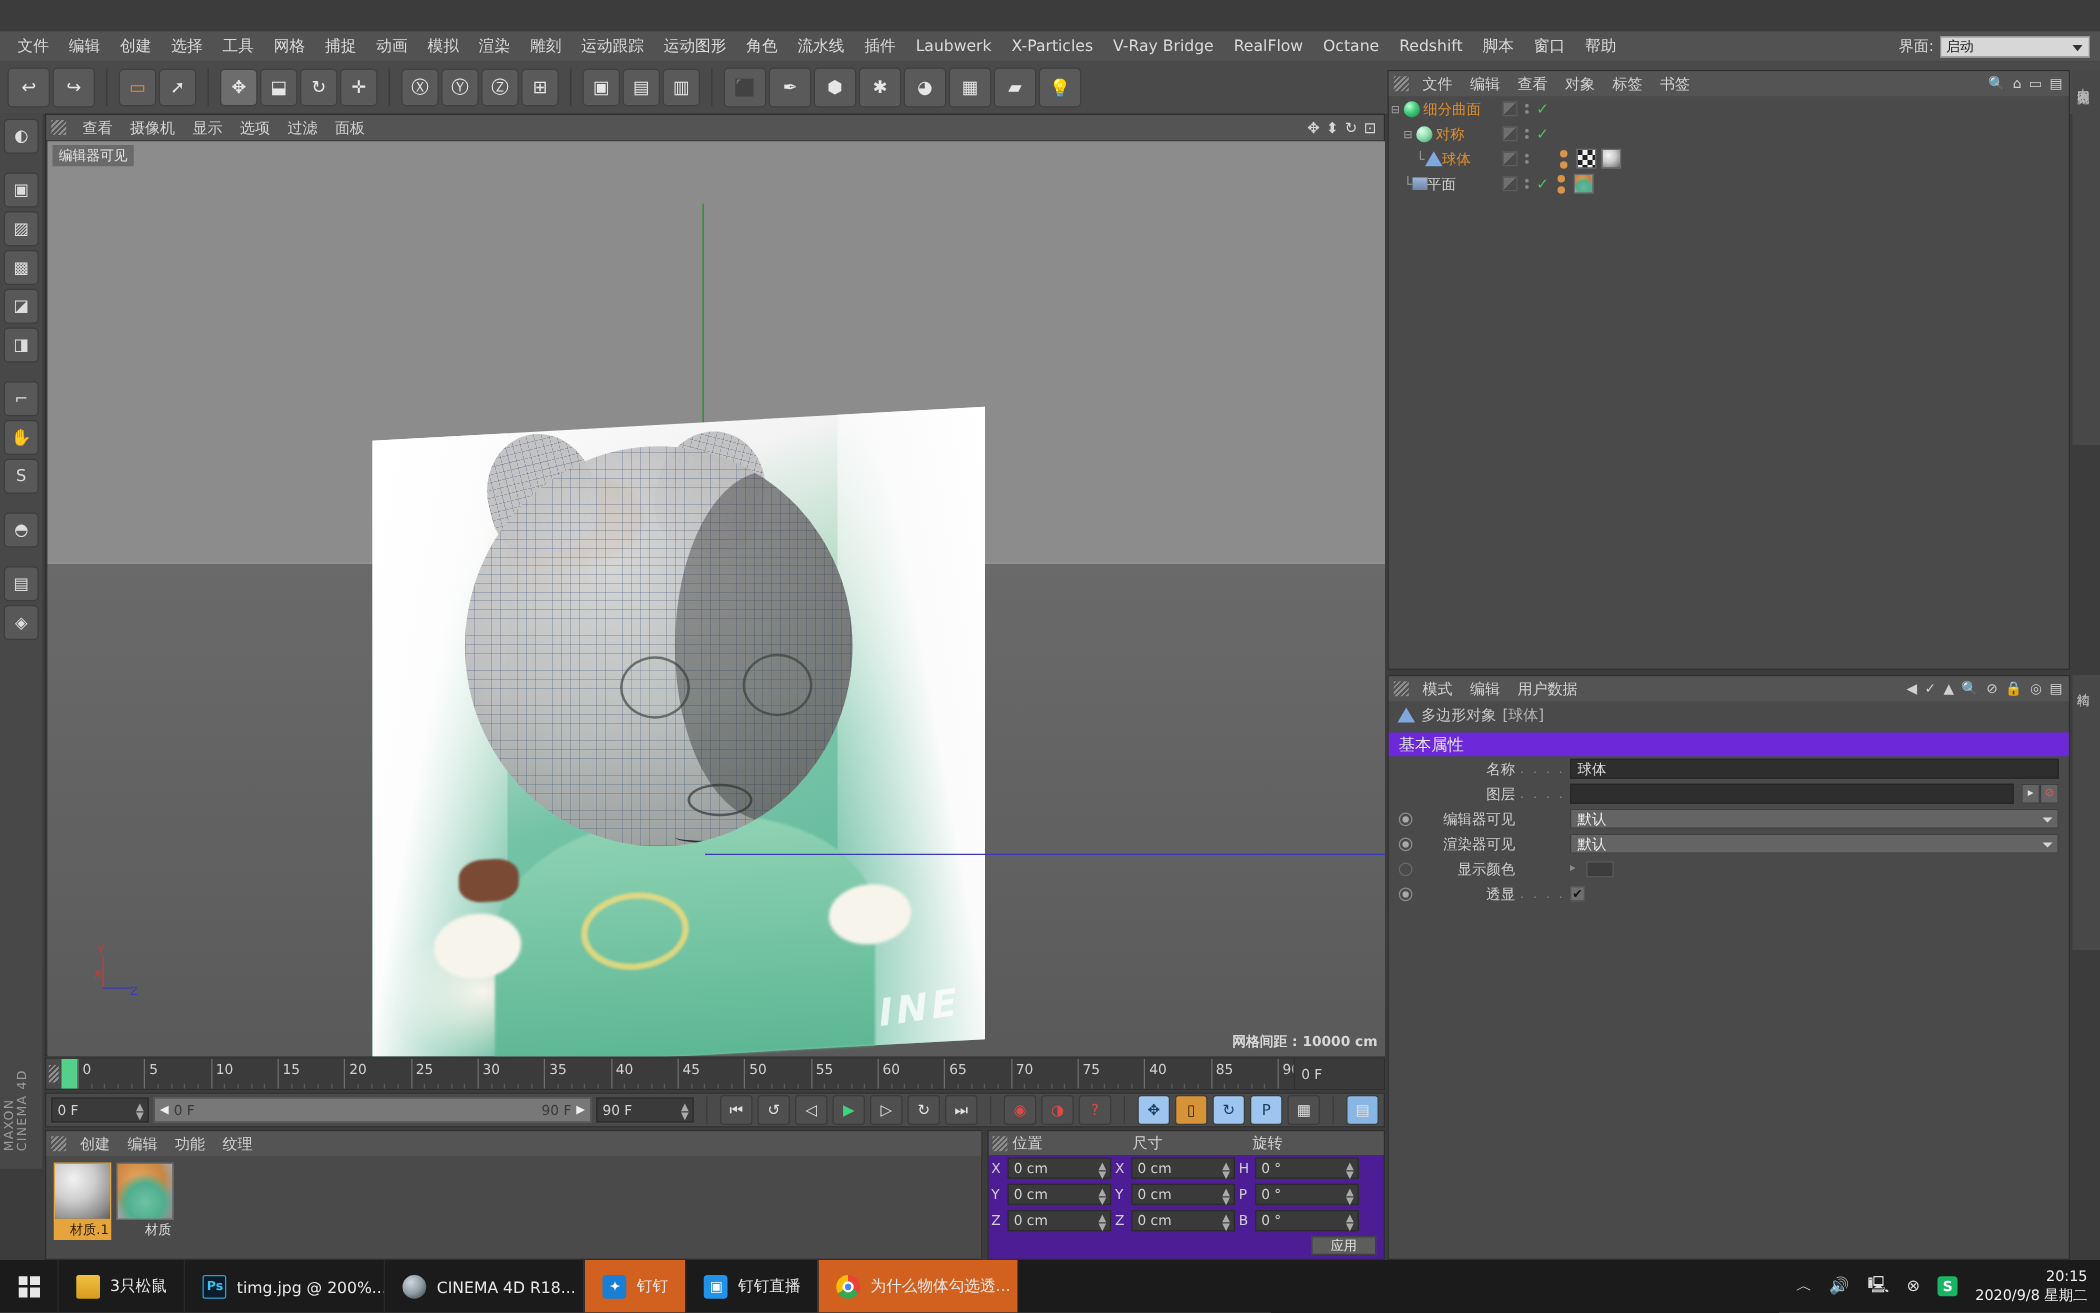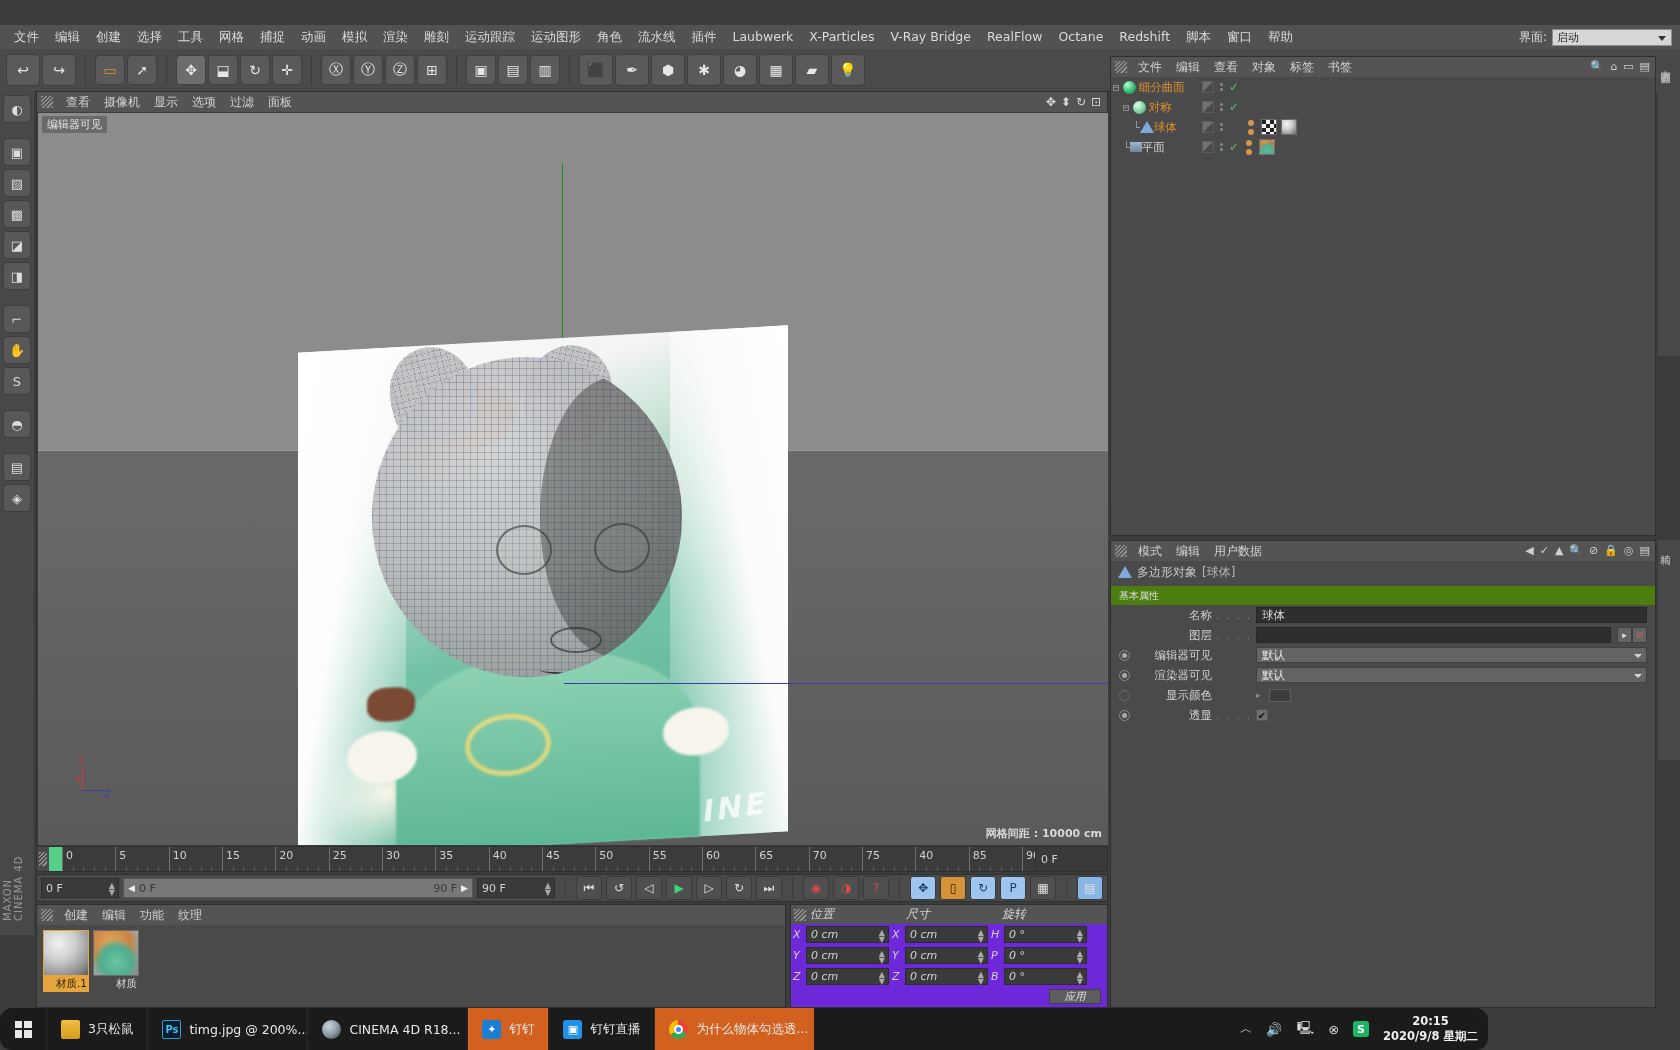--- a/index.html
+++ b/index.html
@@ -167,22 +167,22 @@
   .mat-name { font-size:10.5px; text-align:right; padding:1px 2px; color:#dcdcdc; }
   .mat.sel .mat-thumb { border-color:#e5a53c; }
   .mat.sel .mat-name { background:#e5a53c; color:#2a1b04; }
   .ball-grey { background:radial-gradient(circle at 33% 28%, #f2f2f2 0%, #cdcdcd 40%, #8e8e8e 78%, #5d5d5d 100%); }
   .ball-char { background:
       radial-gradient(circle at 50% 70%, #6cc3a2 0%, #4fae8f 40%, rgba(79,174,143,0) 62%),
       radial-gradient(circle at 38% 30%, #e8a85e 0%, #c98542 48%, rgba(201,133,66,0) 70%),
       linear-gradient(140deg,#b9b9b9,#8d8d8d); position:relative; }
 
   
-  .coord { position:absolute; left:790px; top:904px; width:318px; height:104px; background:#6d28d9;
-    border:1px solid #2f2f2f;font-style:italic; }
+  .coord { position:absolute; left:790px; top:904px; width:318px; height:104px; background:#4c1d95;
+    border:1px solid #2f2f2f; }
   .co-head { height:19px; display:flex; align-items:center; background:#545454; font-size:12px; color:#d7d7d7; }
   .co-head .grip { margin:0 4px 0 3px; }
   .co-h { width:96px; }
   .co-row { display:flex; align-items:center; height:21px; gap:0; padding:0 2px; }
   .co-ax { width:13px; font-size:11px; color:#d0d0d0; text-align:left; }
   .co-in { width:83px; height:17px; background:#3a3a3a; border:1px solid #2b2b2b; font-size:11px;
     color:#d2d2d2; display:flex; align-items:center; padding-left:4px; position:relative; margin-right:3px; }
   .co-in .spin { right:3px; top:2px; }
   .co-btns { display:flex; justify-content:flex-end; gap:4px; padding:2px 6px 0 0; }
 
@@ -231,22 +231,22 @@
     color:#d0d0d0; font-size:11px; }
   .am-obj { height:22px; display:flex; align-items:center; gap:5px; padding-left:7px; font-size:12px; }
   .am-obj .tri { width:0;height:0;border-left:7px solid transparent;border-right:7px solid transparent;
     border-bottom:12px solid #7fa8dd; }
   .am-obj .dim { color:#b4b4b4; }
   .am-tabs { display:flex; height:19px; margin:0 2px; }
   .am-tab { flex:0 0 auto; padding:0 10px; height:19px; line-height:19px; font-size:11.5px;
     background:#5c5c5c; border:1px solid #444; color:#e2e2e2; text-align:center; }
   .am-tab.w1 { width:100px; } .am-tab.w2 { width:110px; } .am-tab.w3 { width:120px; }
   .am-tab.active { background:#a8c9ec; color:#11324f; border-color:#7ba0c6; }
-  .am-section { height:19px; background:#4d7c0f; display:flex; align-items:center; padding-left:8px;
-    font-size:10px; color:#e0e0e0; margin-top:3px; }
+  .am-section { height:19px; background:#6d28d9; display:flex; align-items:center; padding-left:8px;
+    font-size:13px; color:#e0e0e0; margin-top:3px; }
   .am-row { height:20px; display:flex; align-items:center; padding-left:8px; gap:4px; }
   .am-radio { width:11px; height:11px; border-radius:50%; border:1px solid #8c8c8c; background:#4a4a4a;
     position:relative; flex:0 0 auto; }
   .am-radio.filled::after { content:""; position:absolute; left:2px; top:2px; width:5px; height:5px;
     border-radius:50%; background:#a9a9a9; }
   .am-radio.off { border-color:#6a6a6a; }
   .am-lbl { width:78px; font-size:11.5px; color:#cfcfcf; text-align:right; }
   .am-dots { flex:0 0 auto; width:36px; color:#8d8d8d; font-size:10px; letter-spacing:2px; overflow:hidden;
     white-space:nowrap; }
   .am-input { flex:1; height:16px; background:#2e2e2e; border:1px solid #262626; font-size:11.5px;
@@ -261,22 +261,22 @@
   .layer-btns { display:flex; gap:0; margin-right:8px; }
   .layer-btn { width:15px; height:16px; background:#646464; border:1px solid #3f3f3f;
     display:flex; align-items:center; justify-content:center; font-size:9px; color:#e4e4e4; }
   .layer-btn.red { color:#e05a5a; }
 
   
   .rstrip { position:absolute; right:0; width:22px; background:#484848; }
   .rstrip .vtxt { writing-mode:vertical-rl; font-size:10px; color:#b8b8b8; padding-top:6px; letter-spacing:1px; }
 
   
-  .taskbar { position:absolute; left:0; bottom:0; width:1488px; height:42px; background:#1b1b1b; display:flex;
-    align-items:center;border-radius:12px; }
+  .taskbar { position:absolute; left:0; bottom:0; width:1680px; height:42px; background:#1b1b1b; display:flex;
+    align-items:center; }
   .start { width:46px; height:42px; display:flex; align-items:center; justify-content:center; }
   .winlogo { width:17px; height:17px; display:grid; grid-template-columns:1fr 1fr; grid-template-rows:1fr 1fr;
     gap:2px; }
   .winlogo i { background:#e8e8e8; display:block; }
   .tkitem { height:42px; display:flex; align-items:center; gap:8px; padding:0 14px; font-size:12.5px;
     color:#e8e8e8; border-left:1px solid #2a2a2a; max-width:160px; white-space:nowrap; overflow:hidden; }
   .tkitem.active-orange { background:#d2601f; }
   .tk-ico { width:19px; height:19px; flex:0 0 auto; display:flex; align-items:center; justify-content:center;
     font-size:11px; border-radius:2px; }
   .ico-folder { background:linear-gradient(#f0c041,#d79b1e); border-radius:2px; }
@@ -285,21 +285,21 @@
   .ico-dd { background:#1a7fd4; border-radius:3px; color:#fff; }
   .ico-ddlive { background:#2292e8; border-radius:3px; color:#fff; }
   .ico-chrome { background:conic-gradient(#ea4335 0 33%, #34a853 0 66%, #fbbc05 0 100%); border-radius:50%;
     position:relative; }
   .ico-chrome::after { content:""; position:absolute; left:5px; top:5px; width:9px; height:9px;
     background:#4285f4; border-radius:50%; border:2px solid #fff; box-sizing:border-box; }
   .tray { margin-left:auto; display:flex; align-items:center; gap:14px; padding-right:10px; color:#dcdcdc; }
   .tray-ico { font-size:13px; }
   .tray-s { width:16px; height:16px; background:#19b562; color:#fff; border-radius:3px; font-size:11px;
     display:flex; align-items:center; justify-content:center; font-weight:bold; }
-  .clock { text-align:center; font-size:11.5px; line-height:15px; color:#f0f0f0;font-weight:bold; }
+  .clock { text-align:right; font-size:11.5px; line-height:15px; color:#f0f0f0; }
 </style>
 </head>
 <body>
 
 <div id="app">
 
 
   <div class="menubar">
     <div id="menu-slot" style="display:flex;align-items:center">
         <div class="menu-item">文件</div>

